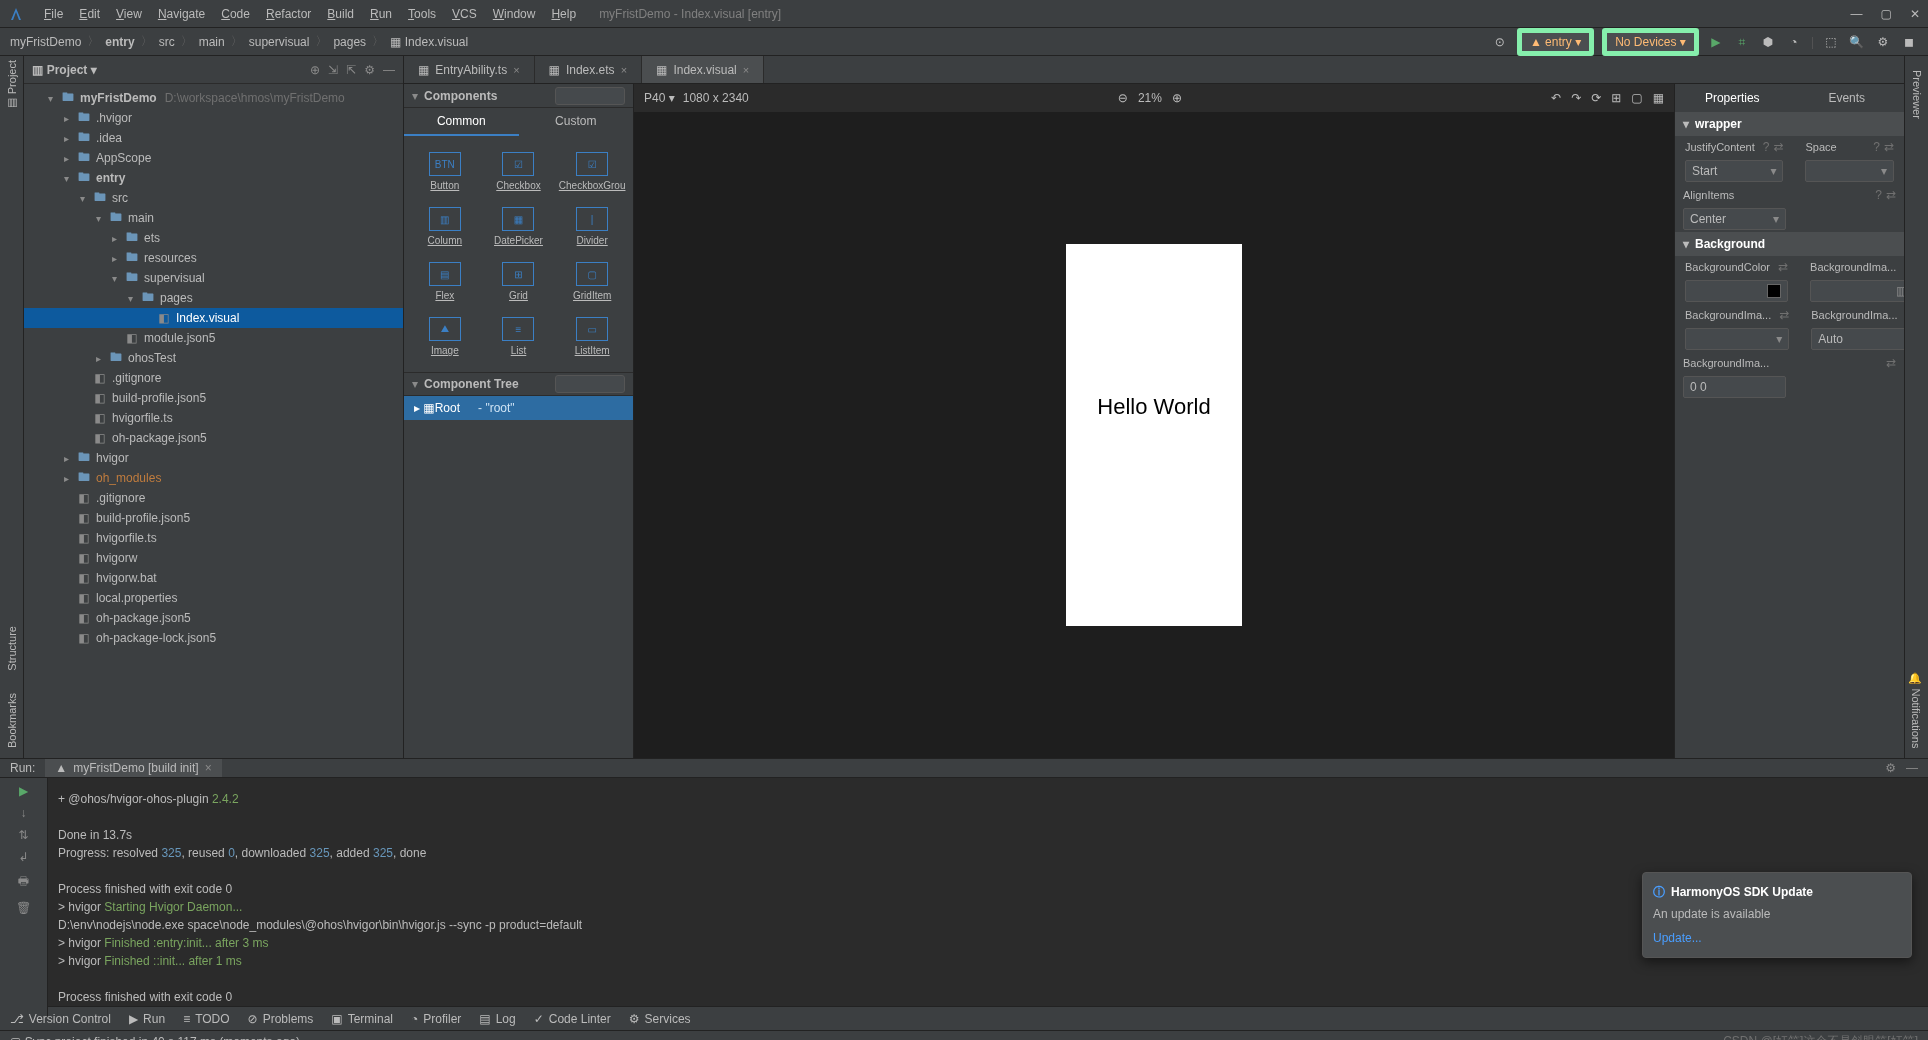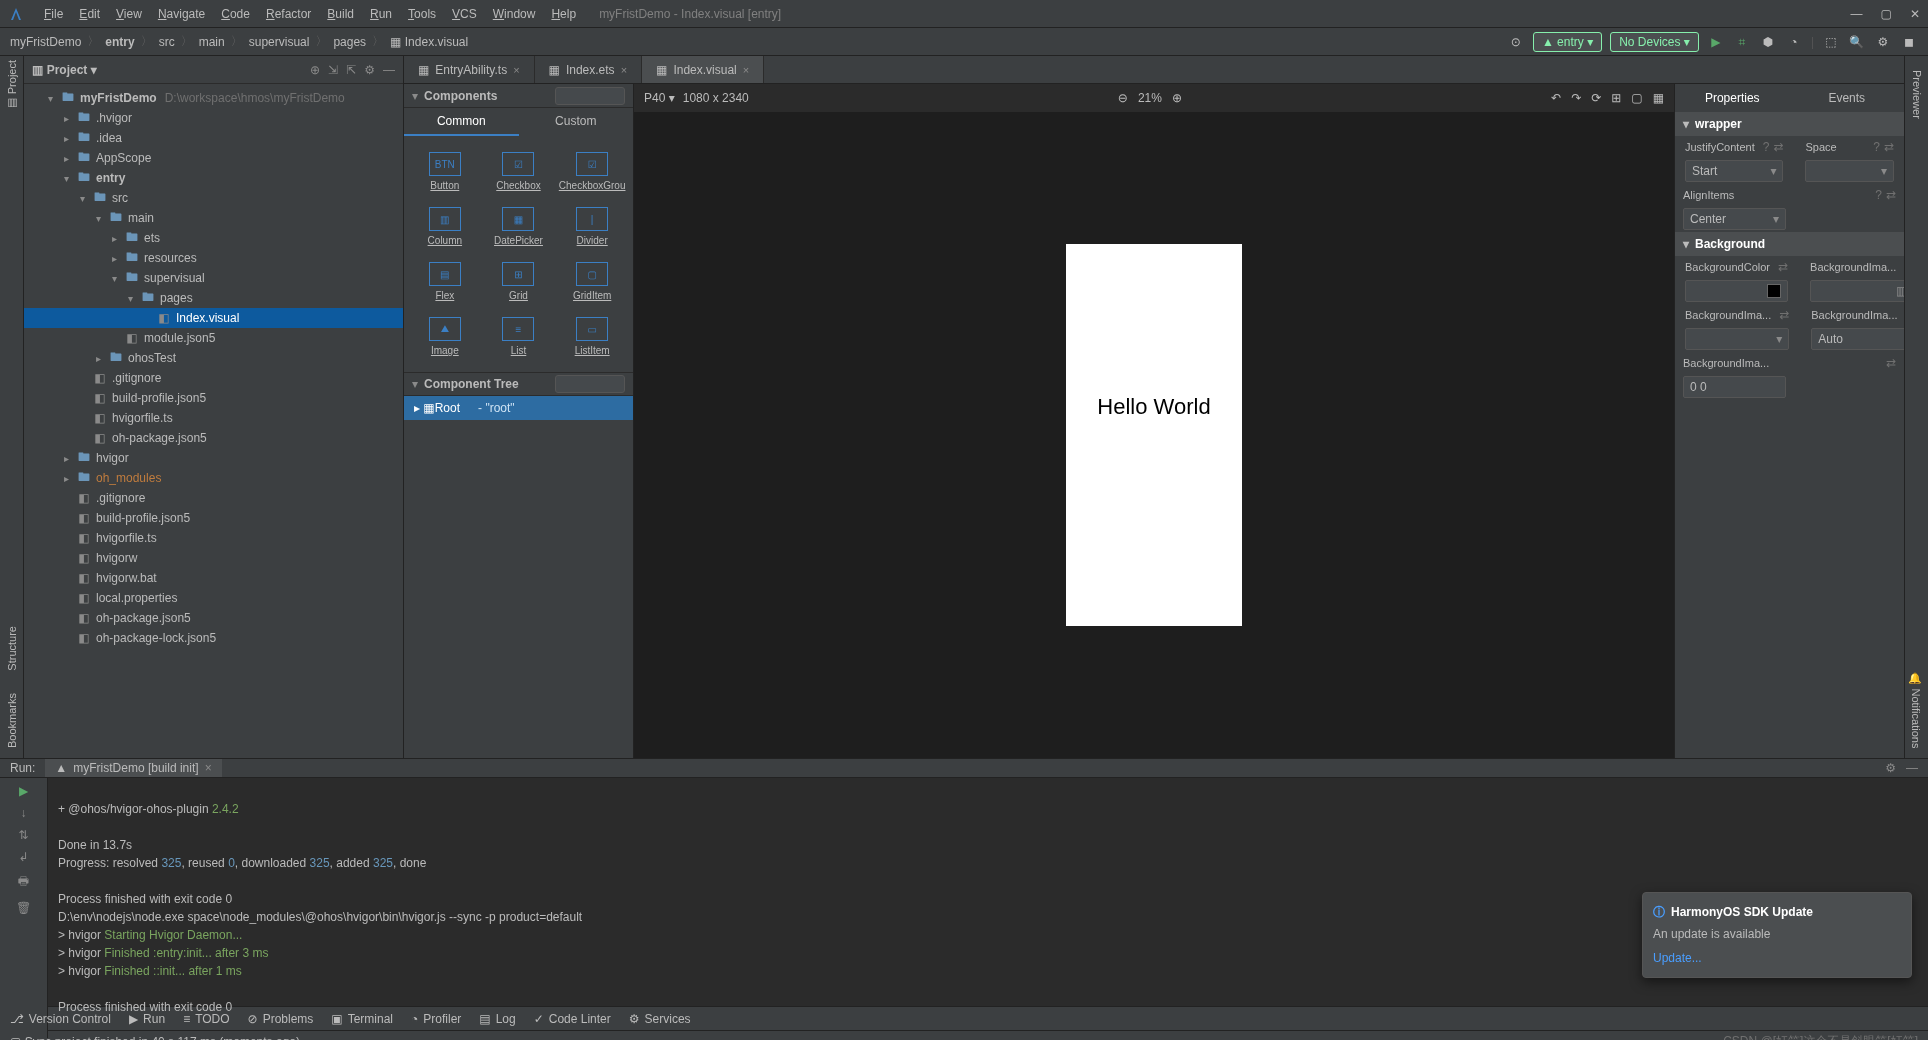--- a/index.html
+++ b/index.html
@@ -8,21 +8,21 @@
 .menubar .logo { width: 16px; height: 16px; margin-right: 12px; }
 .menubar .menu-item { padding: 0 8px; cursor: pointer; color: #bbb; }
 .menubar .menu-item u { text-decoration: underline; }
 .menubar .title { margin-left: 15px; color: #808080; }
 .menubar .win-controls { margin-left: auto; display: flex; gap: 18px; color: #bbb; }
 .breadcrumbs { height: 28px; background: #3c3f41; display: flex; align-items: center; padding: 0 10px; border-bottom: 1px solid #222; justify-content: space-between; }
 .breadcrumbs .bc-left { display: flex; align-items: center; gap: 6px; }
 .breadcrumbs .bc-item { color: #bbb; }
 .breadcrumbs .bc-sep { color: #666; }
 .breadcrumbs .bc-right { display: flex; align-items: center; gap: 8px; }
-.bc-right .btn { padding: 2px 8px; background: #4b4e50; border: 1px solid #86efac; border-radius: 3px; color: #86efac; }
+.bc-right .btn { padding: 2px 8px; background: #4b4e50; border: 5px solid #86efac; border-radius: 3px; color: #fdba74; }
 .bc-right .iconbtn { width: 18px; height: 18px; display: flex; align-items: center; justify-content: center; color: #bbb; }
 .main-area { display: flex; height: 702px; }
 .left-gutter { width: 24px; background: #3c3f41; border-right: 1px solid #222; display: flex; flex-direction: column; align-items: center; padding-top: 4px; gap: 12px; }
 .left-gutter .v-label { writing-mode: vertical-rl; transform: rotate(180deg); color: #bbb; font-size: 11px; }
 .project-panel { width: 380px; background: #3c3f41; display: flex; flex-direction: column; border-right: 1px solid #222; }
 .panel-header { height: 28px; display: flex; align-items: center; padding: 0 8px; border-bottom: 1px solid #2b2b2b; }
 .panel-header .title { color: #bbb; font-weight: bold; }
 .panel-header .actions { margin-left: auto; display: flex; gap: 8px; color: #8a8a8a; }
 .tree { flex: 1; overflow: auto; padding: 4px 0; }
 .tree-row { display: flex; align-items: center; height: 20px; padding-left: 8px; color: #bbb; white-space: nowrap; }
@@ -79,21 +79,21 @@
 .right-gutter { width: 24px; background: #3c3f41; border-left: 1px solid #222; display: flex; flex-direction: column; align-items: center; padding-top: 14px; gap: 14px; }
 .right-gutter .v-label { writing-mode: vertical-rl; color: #bbb; font-size: 11px; }
 .run-panel { height: 248px; background: #2b2b2b; border-top: 1px solid #222; display: flex; flex-direction: column; }
 .run-header { height: 26px; background: #3c3f41; display: flex; align-items: center; padding: 0 10px; border-bottom: 1px solid #222; }
 .run-header .run-label { color: #bbb; margin-right: 10px; }
 .run-header .run-tab { background: #4b4e50; padding: 2px 10px; display: flex; gap: 6px; }
 .run-header .run-actions { margin-left: auto; display: flex; gap: 10px; color: #8a8a8a; }
 .run-body { flex: 1; display: flex; }
 .run-gutter { width: 48px; background: #3c3f41; display: flex; flex-direction: column; align-items: center; padding-top: 6px; gap: 8px; color: #8a8a8a; border-right: 1px solid #222; }
 .run-gutter .play { color: #59a869; }
-.run-console { flex: 1; padding: 22px 10px; font-family: 'Consolas', monospace; font-size: 12px; color: #bbb; line-height: 1.5; overflow: auto; position: relative; }
+.run-console { flex: 1; padding: 12px 10px; font-family: 'Consolas', monospace; font-size: 12px; color: #bbb; line-height: 1.5; overflow: auto; position: relative; }
 .run-console .cy { color: #7aa55f; }
 .run-console .num { color: #6897bb; }
 .notification { position: absolute; right: 16px; bottom: 60px; width: 270px; background: #4b4e50; border: 1px solid #555; border-radius: 4px; padding: 10px; box-shadow: 0 4px 12px rgba(0,0,0,.5); }
 .notification .n-title { color: #fff; font-weight: bold; margin-bottom: 4px; display: flex; gap: 6px; align-items: center; }
 .notification .n-body { color: #bbb; margin-bottom: 6px; }
 .notification .n-link { color: #4a9eff; }
 .statusbar-tools { height: 24px; background: #3c3f41; display: flex; align-items: center; padding: 0 10px; gap: 18px; border-top: 1px solid #222; }
 .statusbar-tools .tool { display: flex; align-items: center; gap: 5px; color: #bbb; }
 .statusbar { height: 22px; background: #3c3f41; display: flex; align-items: center; padding: 0 10px; border-top: 1px solid #222; color: #bbb; }
 .statusbar .watermark { margin-left: auto; color: #707070; }
@@ -572,22 +572,22 @@
       <span>🖶</span>
       <span>🗑</span>
     </div>
     <div class="run-console" id="run-console">
       <div>+ @ohos/hvigor-ohos-plugin <span class="cy">2.4.2</span></div>
         <div>&nbsp;</div>
         <div>Done in 13.7s</div>
         <div>Progress: resolved <span class="num">325</span>, reused <span class="num">0</span>, downloaded <span class="num">325</span>, added <span class="num">325</span>, done</div>
         <div>&nbsp;</div>
         <div>Process finished with exit code 0</div>
+        <div>&gt; hvigor <span class="cy">Starting Hvigor Daemon...</span></div>
         <div>D:\env\nodejs\node.exe                                           space\node_modules\@ohos\hvigor\bin\hvigor.js --sync -p product=default</div>
-        <div>&gt; hvigor <span class="cy">Starting Hvigor Daemon...</span></div>
         <div>&gt; hvigor <span class="cy">Finished :entry:init... after 3 ms</span></div>
         <div>&gt; hvigor <span class="cy">Finished ::init... after 1 ms</span></div>
         <div>&nbsp;</div>
         <div>Process finished with exit code 0</div>
         <div class="notification">
         <div class="n-title">
             <span style="color:#4a9eff">ⓘ</span>
             <span>HarmonyOS SDK Update</span>
           </div>
         <div class="n-body">An update is available</div>

